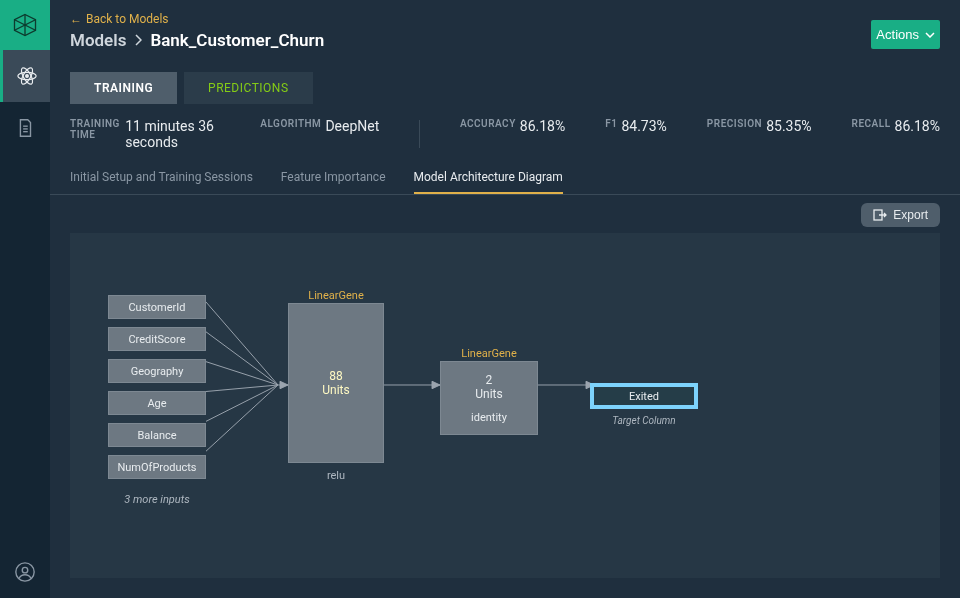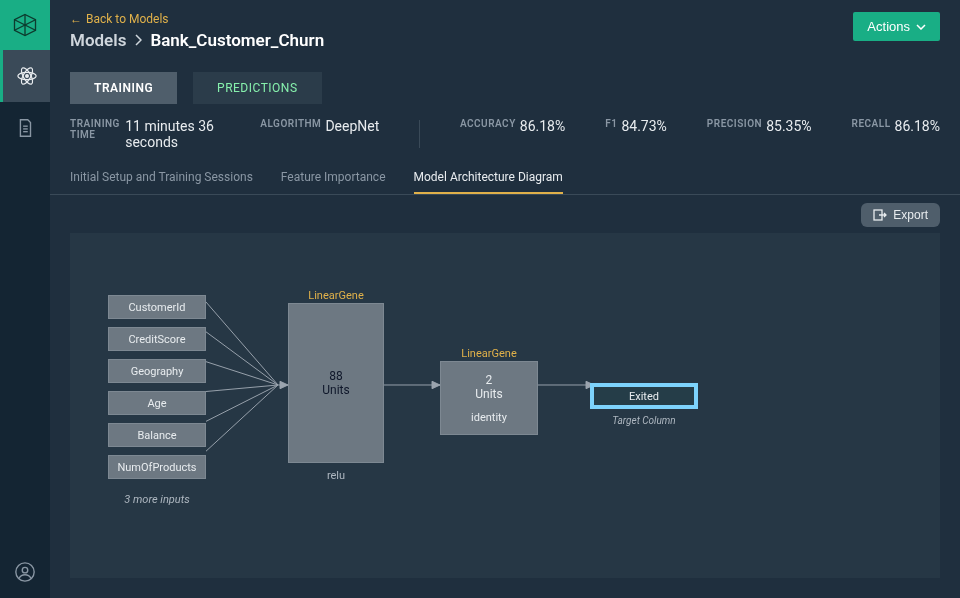--- a/index.html
+++ b/index.html
@@ -38,27 +38,27 @@
     .header {
       padding: 12px 20px 8px 20px;
       display: flex; justify-content: space-between; align-items: flex-start;
     }
     .header-left { display: flex; flex-direction: column; gap: 4px; }
     .back-link { color: #e0b14a; font-size: 12px; cursor: pointer; display: flex; align-items: center; gap: 4px; }
     .breadcrumb { display: flex; align-items: center; gap: 8px; color: #fff; font-size: 17px; font-weight: 600; }
     .breadcrumb .crumb { color: #cfd6dc; }
     .actions-btn {
       background: #19ae85; color: #fff; border: none;
-      padding: 7px 14px; font-size: 13px; cursor: pointer;
-      display: flex; align-items: center; gap: 6px; border-radius: 2px;
-    }
-    .tabs-row { display: flex; padding: 14px 20px 0 20px; gap: 16px; }
+      padding: 7px 5px; font-size: 13px; cursor: pointer;
+      display: flex; align-items: center; gap: 6px; border-radius: 2px; margin-top: 8px;
+    }
+    .tabs-row { display: flex; padding: 14px 20px 0 20px; gap: 7px; }
     .top-tab {
       padding: 9px 24px; font-size: 12px; letter-spacing: 0.5px;
-      background: #2b3c4a; cursor: pointer; color: #86efac;
+      background: #2b3c4a; cursor: pointer; color: #84cc16;
     }
     .top-tab.active { background: #4f5e6b; color: #fff; font-weight:600; }
     .stats-row {
       display: flex; padding: 14px 20px 10px 20px; gap: 40px;
     }
     .stat { display: flex; flex-direction: row; gap: 4px; }
     .stat-label { font-size: 10px; color: #8a97a4; letter-spacing: 0.5px; font-weight:600; }
     .stat-value { font-size: 14px; color: #e8ecef; }
     .stat-divider { width:1px; background:#3a4a58; margin:2px 0; }
     .subtabs-row {
@@ -89,21 +89,21 @@
       width:98px; height:24px; font-size:11px; font-style:italic;
       color:#aeb7c0; display:flex; align-items:center; justify-content:center;
     }
     .layer1 {
       position:absolute; left:218px; top:70px;
       width:96px; display:flex; flex-direction:column; align-items:center;
     }
     .layer1-box {
       width:96px; height:160px; background:#6d7882; border:1px solid #7d8892;
       display:flex; flex-direction:column; align-items:center; justify-content:center;
-      color:#0f172a; font-size:12px;
+      color:#fef9c3; font-size:12px;
     }
     .layer-act { font-size:11px; color:#aeb7c0; margin-top:6px; }
     .layer-title { font-size:11px; color:#e0b14a; position:absolute; top:-14px; }
     .layer2 {
       position:absolute; left:370px; top:128px;
       width:98px; display:flex; flex-direction:column; align-items:center;
     }
     .layer2-box {
       width:98px; height:74px; background:#6d7882; border:1px solid #7d8892;
       display:flex; flex-direction:column; align-items:center; justify-content:center;

